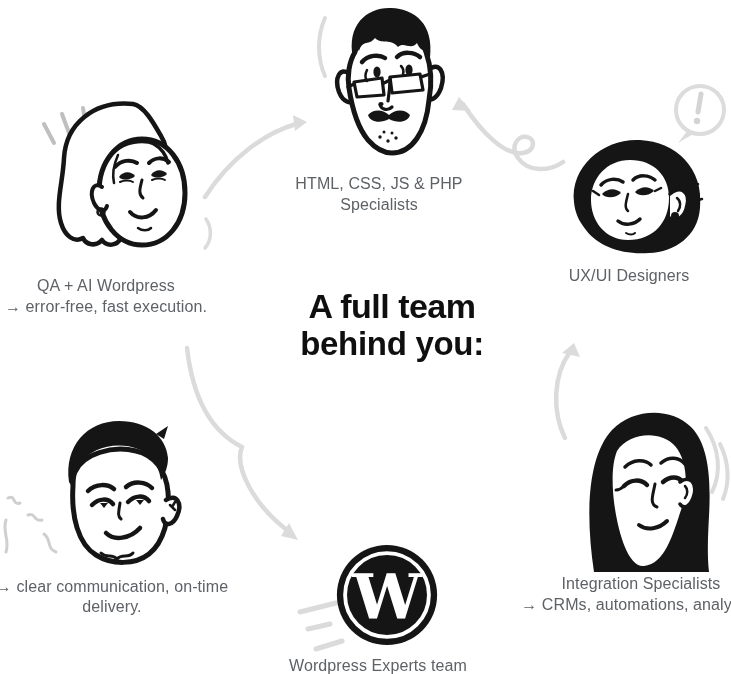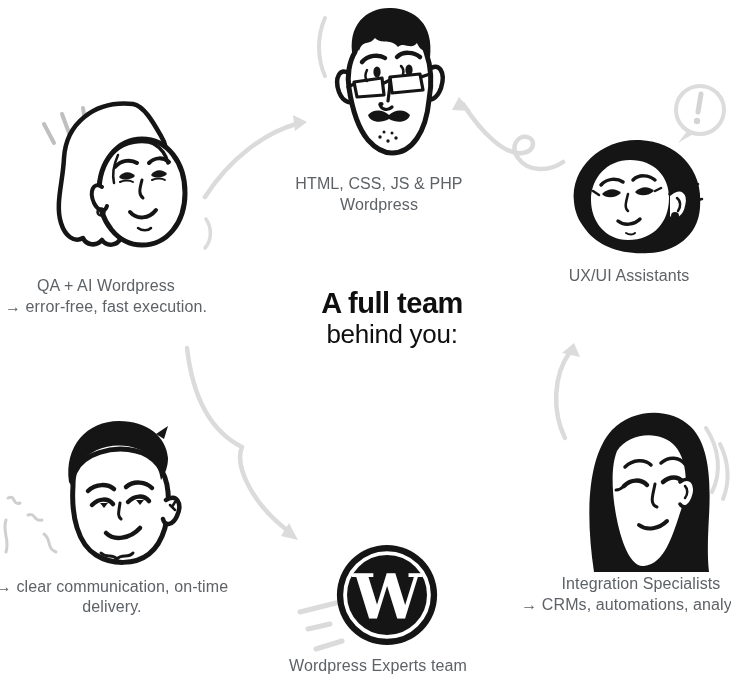--- a/index.html
+++ b/index.html
@@ -11,22 +11,22 @@
   .node-ill{position:absolute;z-index:2;}
   .lbl{
     position:absolute;z-index:3;text-align:center;
     font-size:16px;line-height:1.22;color:#5e6266;letter-spacing:.1px;
   }
   .lbl .l2{display:block;margin-top:1px;}
   #heading{
     position:absolute;left:252px;top:286px;width:280px;z-index:3;
     text-align:center;color:#0f0f0f;
   }
-  #heading .h1{font-size:29px;font-weight:700;letter-spacing:-0.5px;line-height:1.18;display:block;}
-  #heading .h2{font-size:26px;font-weight:400;letter-spacing:-0.3px;line-height:1.12;display:block;}
+  #heading .h1{font-size:34px;font-weight:700;letter-spacing:-0.5px;line-height:1.18;display:block;}
+  #heading .h2{font-size:33px;font-weight:700;letter-spacing:-0.3px;line-height:1.12;display:block;}
   svg{display:block;}
 </style>
 </head>
 <body>
 
 <div id="stage">
 
   <svg class="decor" width="731" height="674" viewBox="0 0 731 674">
     <g fill="none" stroke="#dbdbdb" stroke-linecap="round" stroke-linejoin="round">
 
@@ -208,30 +208,30 @@
     </svg>
   </div>
 
   <div id="heading">
     <span class="h1">A full team</span>
     <span class="h2">behind you:</span>
   </div>
 
   <div class="lbl" style="left:259px;top:174px;width:240px;">
     <span>HTML, CSS, JS &amp; PHP</span>
-    <span class="l2">Wordpress</span>
+    <span class="l2">Specialists</span>
   </div>
 
   <div class="lbl" style="left:-14px;top:276px;width:240px;">
     <span>QA + AI Wordpress</span>
     <span class="l2">→ error-free, fast execution.</span>
   </div>
 
   <div class="lbl" style="left:509px;top:266px;width:240px;">
-    <span>UX/UI Assistants</span>
+    <span>UX/UI Designers</span>
   </div>
 
   <div class="lbl" style="left:-8px;top:576px;width:240px;">
     <span class="l2">→ clear communication, on-time delivery.</span>
   </div>
 
   <div class="lbl" style="left:258px;top:656px;width:240px;">
     <span>Wordpress Experts team</span>
   </div>
 

